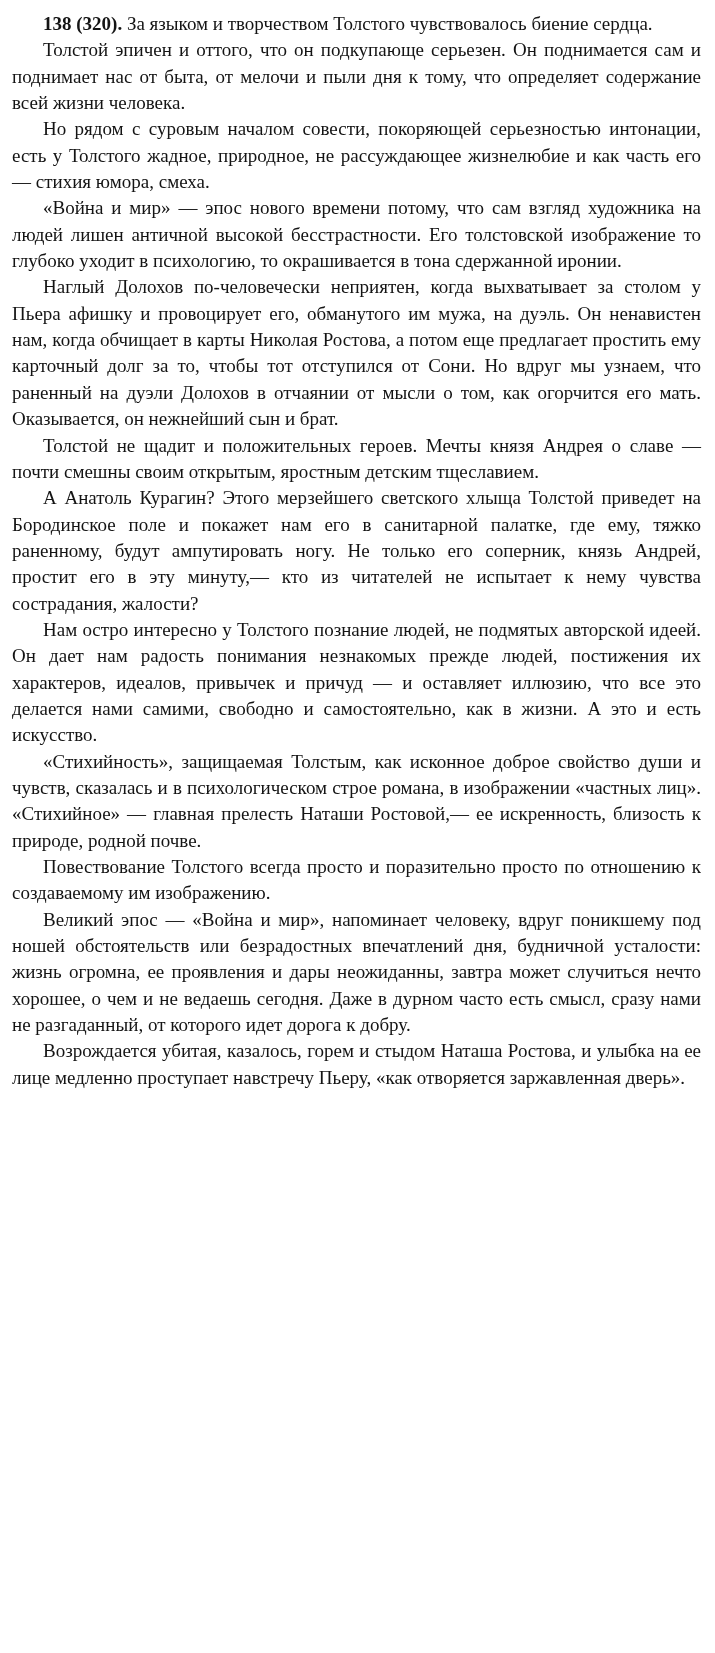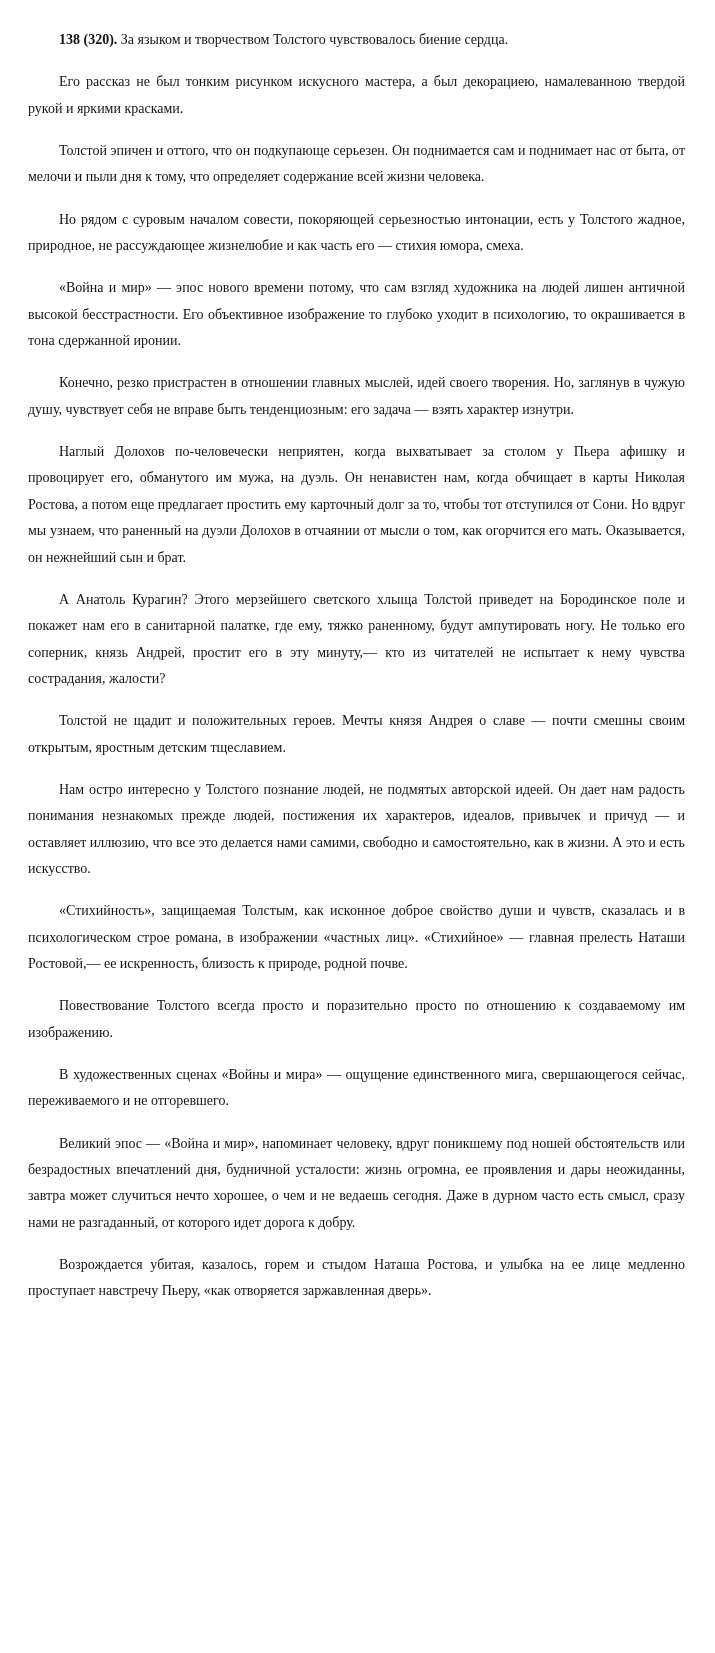--- a/index.html
+++ b/index.html
@@ -20,23 +20,23 @@
     width: 715px;
     height: 1653px;
     background: #ffffff;
     box-sizing: border-box;
     padding: 11px 14px 0 12px;
   }
   .exercise-body {
     display: block;
   }
   p.para {
-    margin: 16px;
+    margin: 0;
     padding: 0;
-    font-size: 14px;
+    font-size: 19px;
     line-height: 26.35px;
     text-align: justify;
     text-justify: inter-word;
     text-indent: 31px;
     hyphens: manual;
     word-spacing: 0px;
   }
   p.para:last-child {
     text-align-last: left;
   }
@@ -47,29 +47,26 @@
   p.para { text-align-last: left; }
 </style>
 </head>
 <body>
 
 <div class="page">
   <div class="exercise-body">
 
     <p class="para"><span class="exercise-number">138 (320).</span><span> За языком и творчеством Толстого чувствовалось биение сердца.</span></p>
 
-    <p class="para">Его рассказ не был тонким рисунком искусного мастера, а был декорациею, намалеванною твердой рукой и яркими красками.</p>
     <p class="para">Толстой эпичен и оттого, что он подкупающе серьезен. Он поднимается сам и поднимает нас от быта, от мелочи и пыли дня к тому, что определяет содержание всей жизни человека.</p>
     <p class="para">Но рядом с суровым началом совести, покоряющей серьезностью интонации, есть у Толстого жадное, природное, не рассуждающее жизнелюбие и как часть его — стихия юмора, смеха.</p>
-    <p class="para">«Война и мир» — эпос нового времени потому, что сам взгляд художника на людей лишен античной высокой бесстрастности. Его объективное изображение то глубоко уходит в психологию, то окрашивается в тона сдержанной иронии.</p>
-    <p class="para">Конечно, резко пристрастен в отношении главных мыслей, идей своего творения. Но, заглянув в чужую душу, чувствует себя не вправе быть тенденциозным: его задача — взять характер изнутри.</p>
+    <p class="para">«Война и мир» — эпос нового времени потому, что сам взгляд художника на людей лишен античной высокой бесстрастности. Его толстовской изображение то глубоко уходит в психологию, то окрашивается в тона сдержанной иронии.</p>
     <p class="para">Наглый Долохов по-человечески неприятен, когда выхватывает за столом у Пьера афишку и провоцирует его, обманутого им мужа, на дуэль. Он ненавистен нам, когда обчищает в карты Николая Ростова, а потом еще предлагает простить ему карточный долг за то, чтобы тот отступился от Сони. Но вдруг мы узнаем, что раненный на дуэли Долохов в отчаянии от мысли о том, как огорчится его мать. Оказывается, он нежнейший сын и брат.</p>
+    <p class="para">Толстой не щадит и положительных героев. Мечты князя Андрея о славе — почти смешны своим открытым, яростным детским тщеславием.</p>
     <p class="para">А Анатоль Курагин? Этого мерзейшего светского хлыща Толстой приведет на Бородинское поле и покажет нам его в санитарной палатке, где ему, тяжко раненному, будут ампутировать ногу. Не только его соперник, князь Андрей, простит его в эту минуту,— кто из читателей не испытает к нему чувства сострадания, жалости?</p>
-    <p class="para">Толстой не щадит и положительных героев. Мечты князя Андрея о славе — почти смешны своим открытым, яростным детским тщеславием.</p>
     <p class="para">Нам остро интересно у Толстого познание людей, не подмятых авторской идеей. Он дает нам радость понимания незнакомых прежде людей, постижения их характеров, идеалов, привычек и причуд — и оставляет иллюзию, что все это делается нами самими, свободно и самостоятельно, как в жизни. А это и есть искусство.</p>
     <p class="para">«Стихийность», защищаемая Толстым, как исконное доброе свойство души и чувств, сказалась и в психологическом строе романа, в изображении «частных лиц». «Стихийное» — главная прелесть Наташи Ростовой,— ее искренность, близость к природе, родной почве.</p>
     <p class="para">Повествование Толстого всегда просто и поразительно просто по отношению к создаваемому им изображению.</p>
-    <p class="para">В художественных сценах «Войны и мира» — ощущение единственного мига, свершающегося сейчас, переживаемого и не отгоревшего.</p>
     <p class="para">Великий эпос — «Война и мир», напоминает человеку, вдруг поникшему под ношей обстоятельств или безрадостных впечатлений дня, будничной усталости: жизнь огромна, ее проявления и дары неожиданны, завтра может случиться нечто хорошее, о чем и не ведаешь сегодня. Даже в дурном часто есть смысл, сразу нами не разгаданный, от которого идет дорога к добру.</p>
     <p class="para">Возрождается убитая, казалось, горем и стыдом Наташа Ростова, и улыбка на ее лице медленно проступает навстречу Пьеру, «как отворяется заржавленная дверь».</p>
 
   </div>
 </div>
 
 </body></html>

